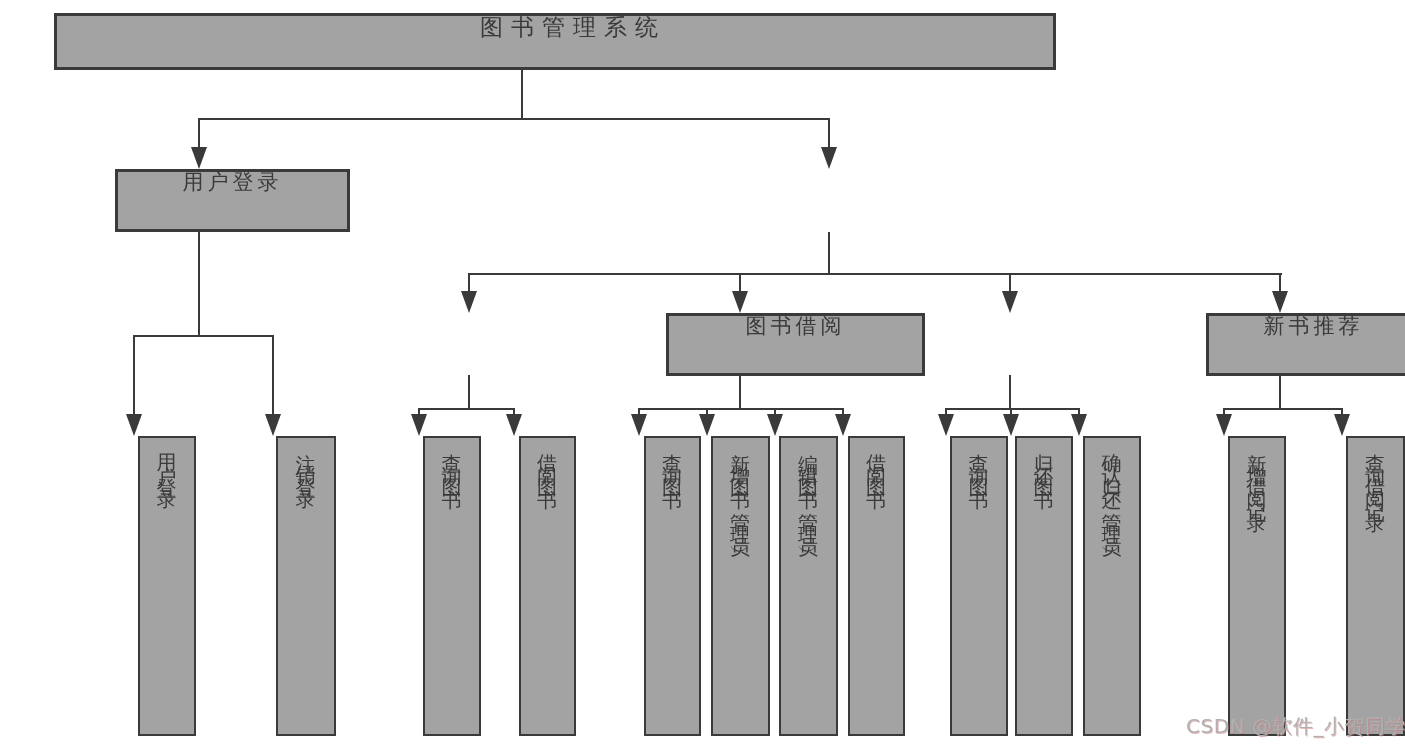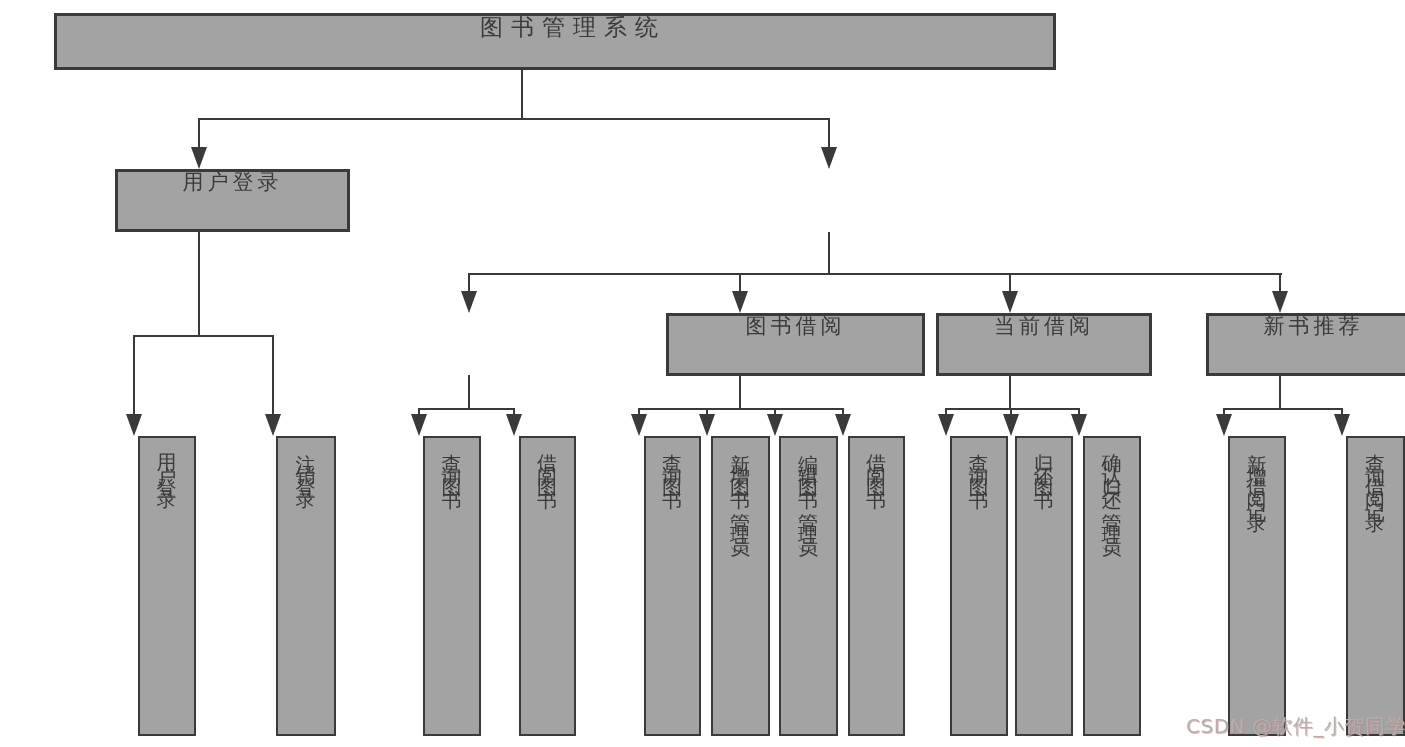--- a/index.html
+++ b/index.html
@@ -40,23 +40,20 @@
   <div class="box" style="left:21px;top:13px;width:1002px;height:57px">
     <span class="hlabel root">图书管理系统</span>
   </div>
 
   <div class="box" style="left:82px;top:169px;width:235px;height:63px">
     <span class="hlabel">用户登录</span>
   </div>
 
   <div class="box" style="left:633px;top:313px;width:259px;height:63px">
     <span class="hlabel">图书借阅</span>
-  </div>
-  <div class="box" style="left:903px;top:313px;width:216px;height:63px">
-    <span class="hlabel">当前借阅</span>
   </div>
   <div class="box" style="left:1173px;top:313px;width:215px;height:63px">
     <span class="hlabel">新书推荐</span>
   </div>
 
   <div class="box leaf" style="left:105px;top:436px;width:58px;height:300px">
     <span class="vlabel">用户登录</span>
   </div>
   <div class="box leaf" style="left:243px;top:436px;width:60px;height:300px">
     <span class="vlabel">注销登录</span>

